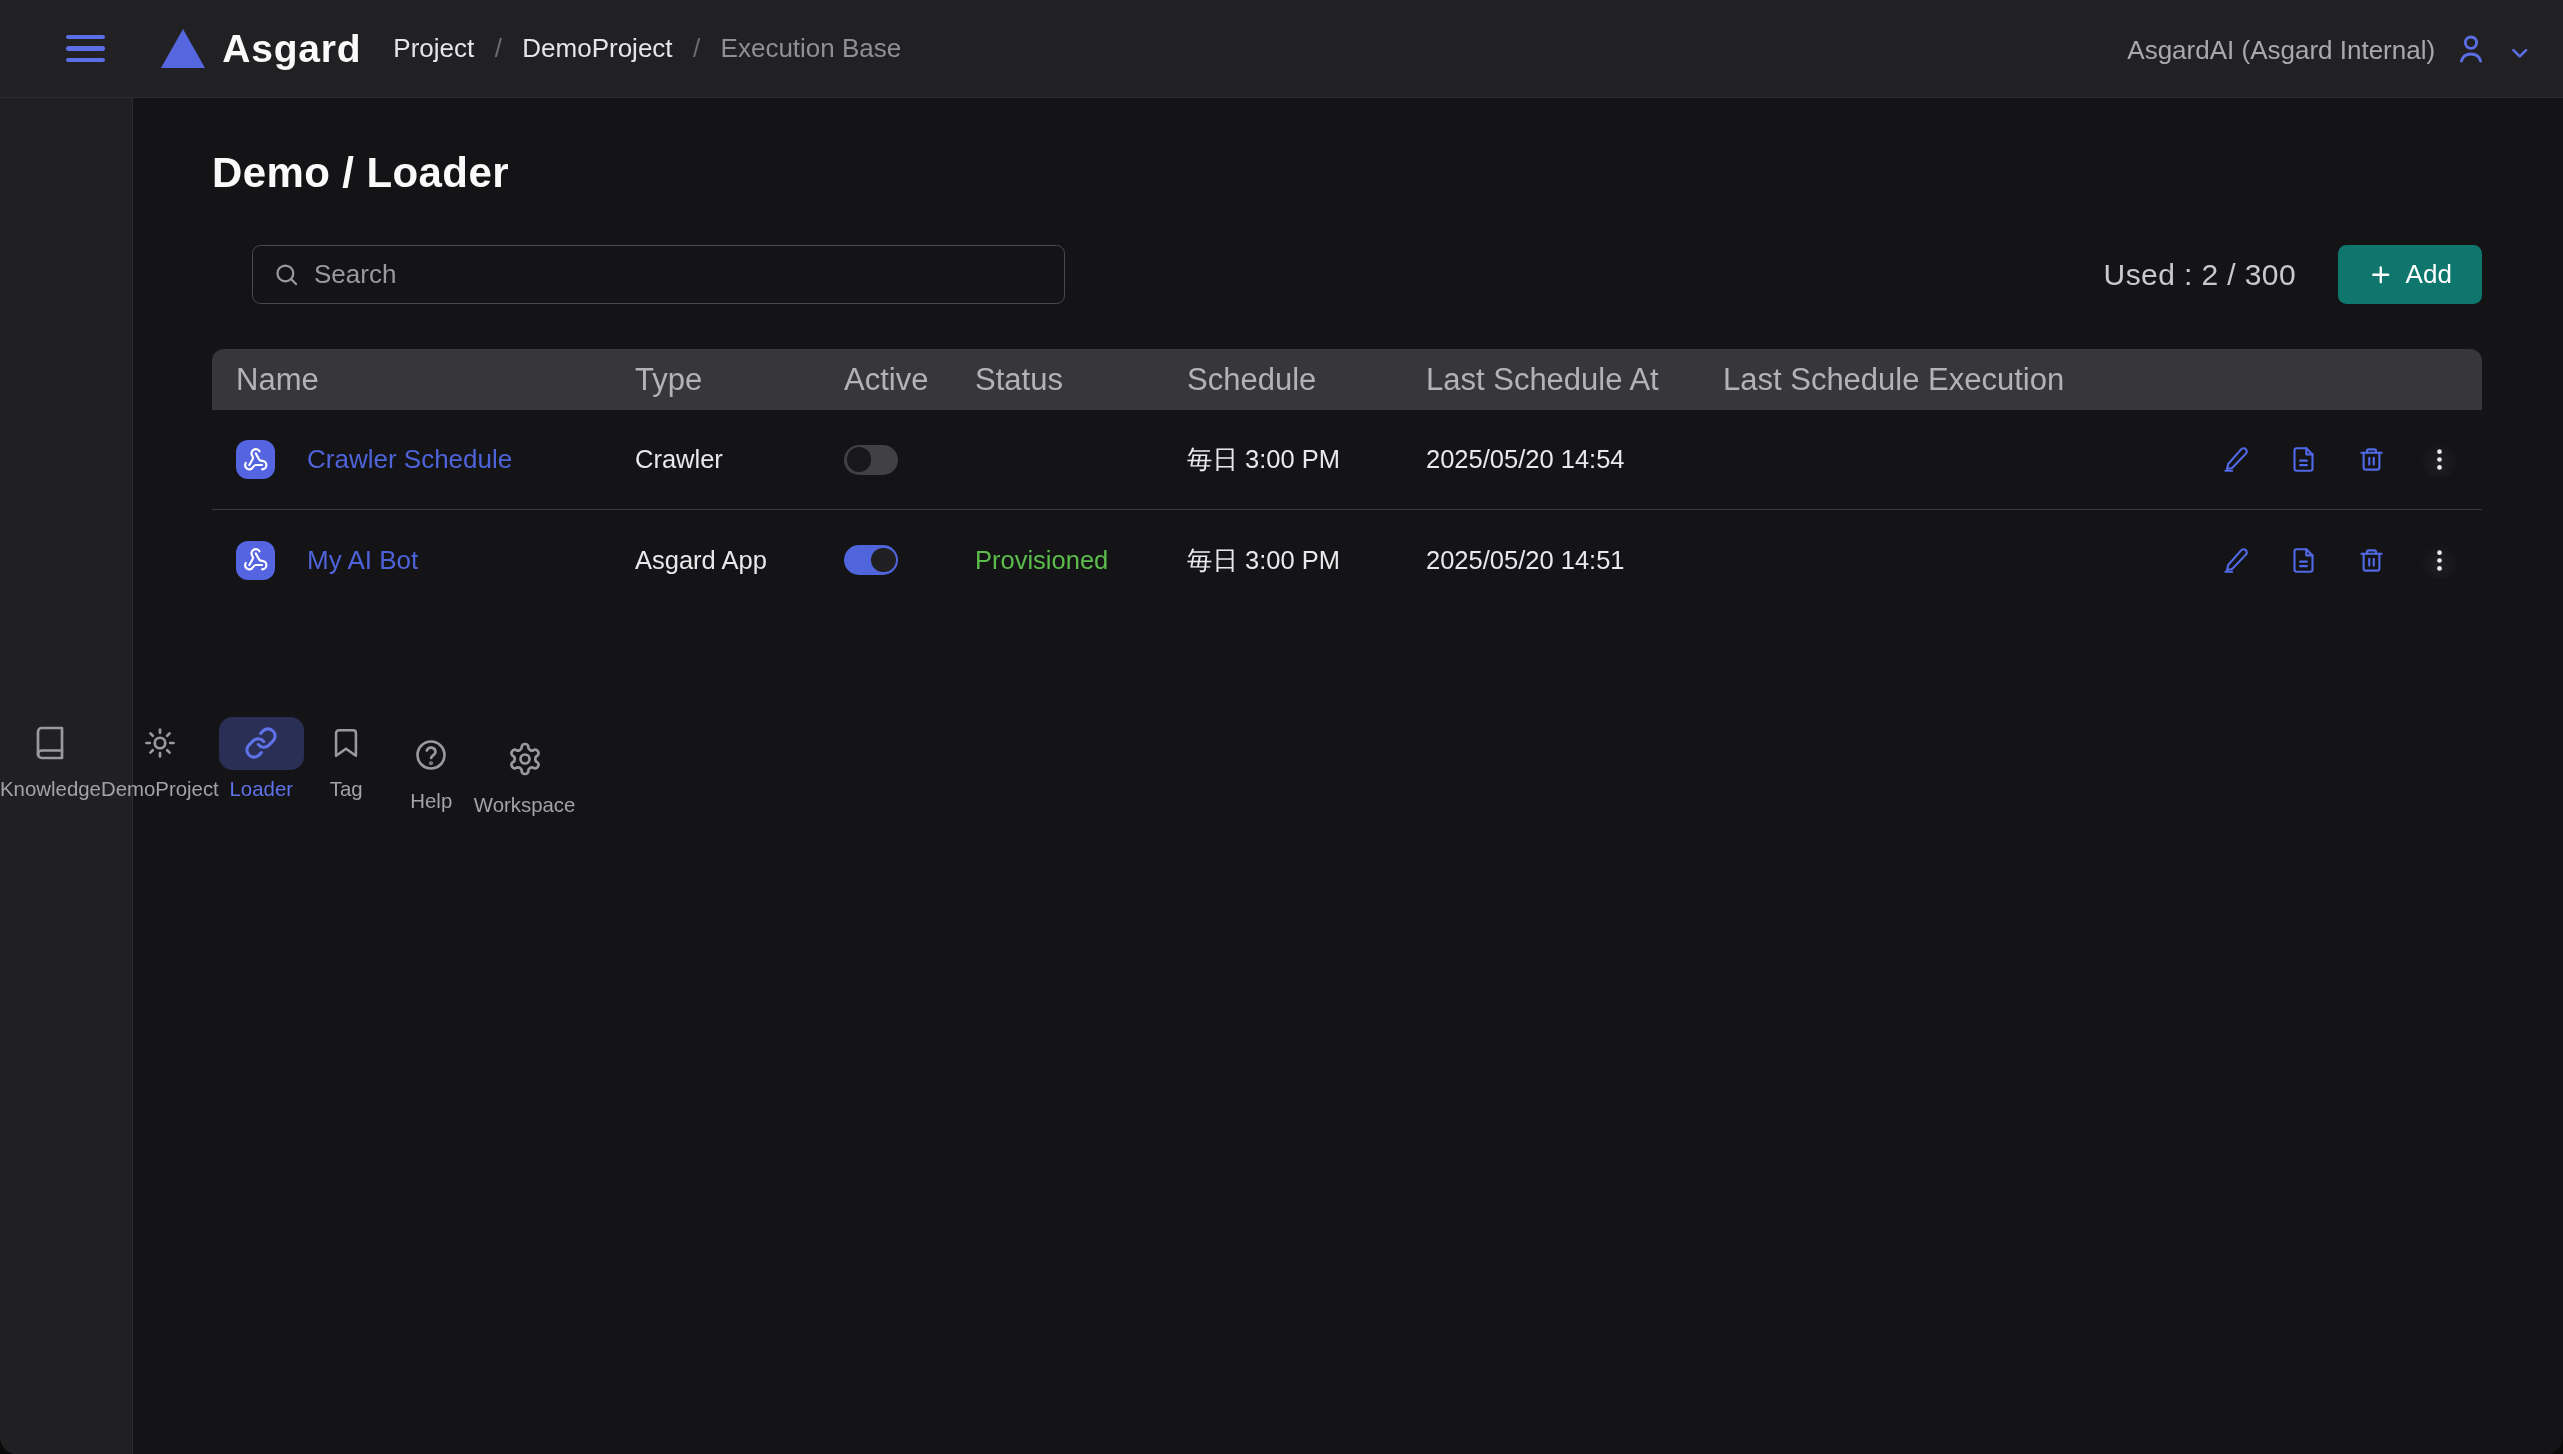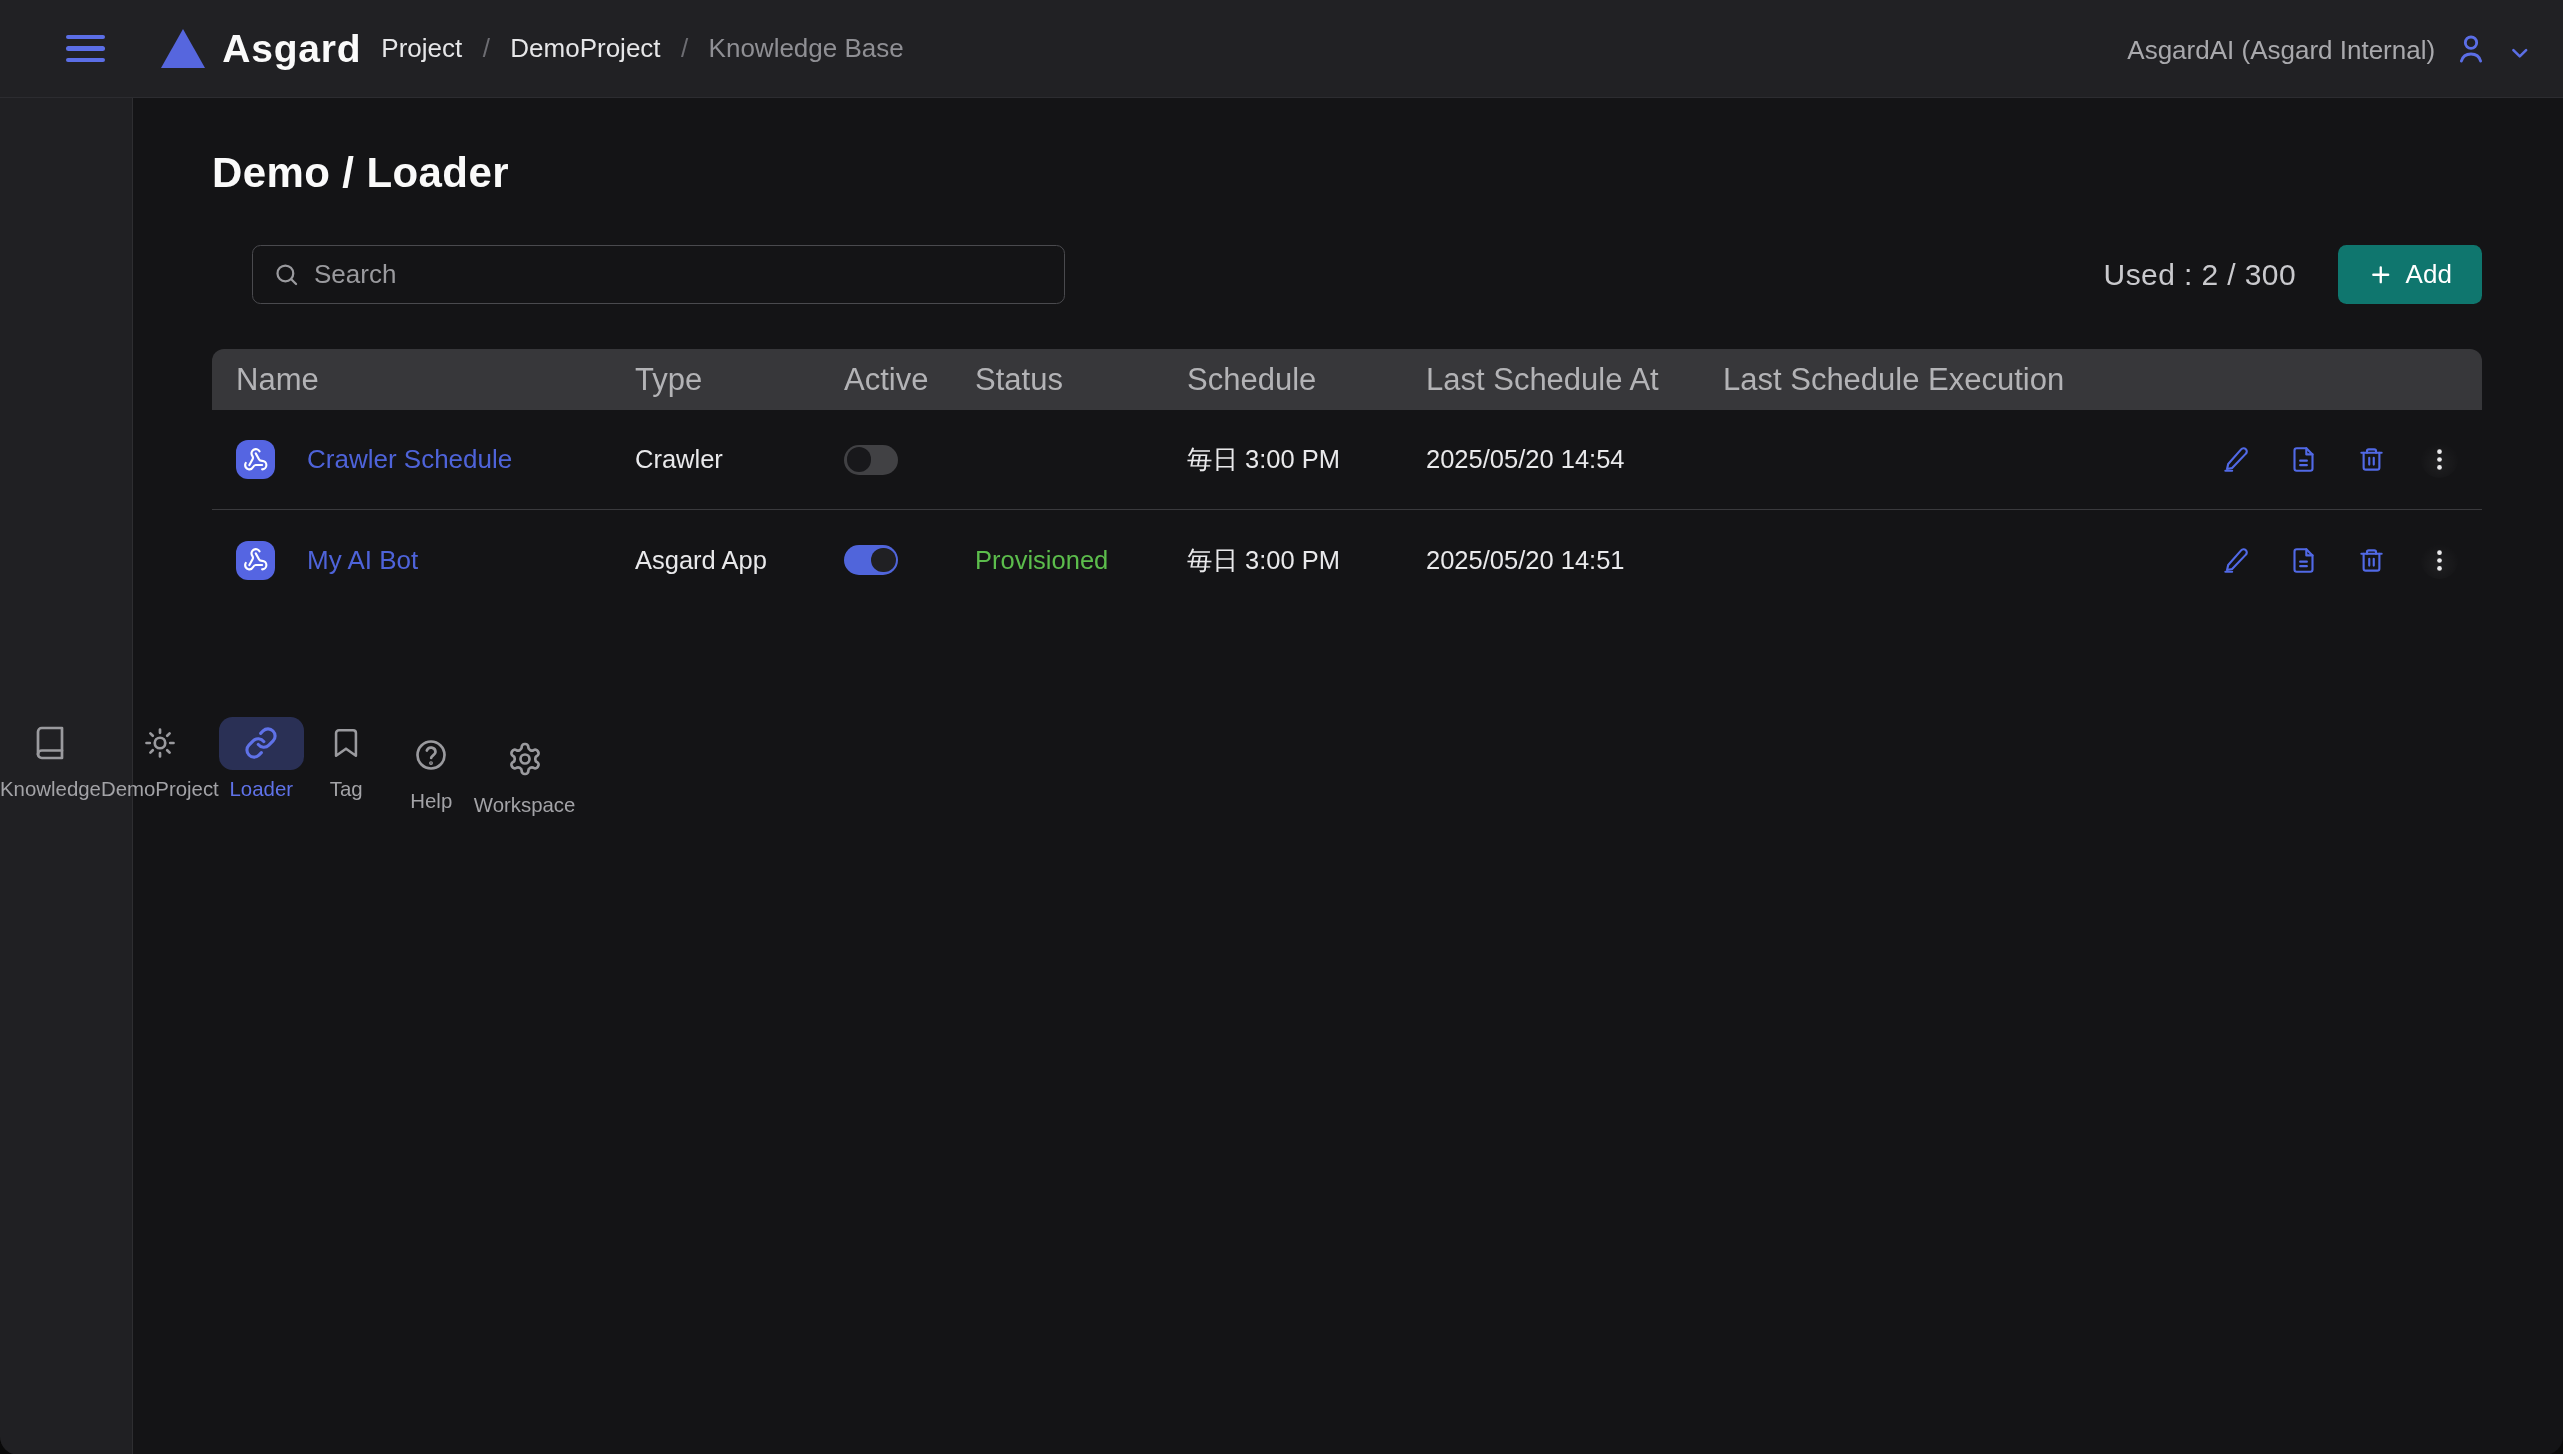--- a/index.html
+++ b/index.html
@@ -7,21 +7,21 @@
   body { font-family:"Liberation Sans","DejaVu Sans",sans-serif; color:#e8e8e8; overflow:hidden; }
   .app { width:2563px; height:1455px; display:flex; flex-direction:column; background:#141416; border-radius:0 0 18.7px 18.7px; overflow:hidden; }
 
   
   .navbar { height:98px; background:#212124; display:flex; align-items:center; padding:0 31px 0 61px; flex:0 0 auto; border-bottom:0.8px solid #2c2c30; }
   .menu-btn { display:flex; flex-direction:column; gap:7.6px; background:none; border:none; cursor:pointer; padding:5.1px; }
   .menu-btn span { display:block; width:39px; height:4.2px; border-radius:2.5px; background:#5B6EE6; }
   .brand { display:flex; align-items:center; gap:17px; margin-left:51px; }
   .brand-tri { width:0; height:0; border-left:22px solid transparent; border-right:22px solid transparent; border-bottom:39px solid #5666DE; }
   .brand-name { font-size:39px; font-weight:bold; letter-spacing:0.8px; color:#fafafa; }
-  .breadcrumb { display:flex; gap:20.4px; margin-left:20px; font-size:26px; }
+  .breadcrumb { display:flex; gap:20.4px; margin-left:32px; font-size:26px; }
   .crumb { color:#e6e6e8; }
   .crumb.muted { color:#8f8f94; }
   .crumb-sep { color:#6d6d72; font-size:26px; }
   .nav-spacer { flex:1; }
   .account { display:flex; align-items:flex-end; gap:18.7px; }
   .account-name { font-size:26px; color:#a9a9ad; }
   .icon { display:inline-flex; align-items:center; justify-content:center; }
   .icon svg { display:block; }
 
   
@@ -82,21 +82,21 @@
     </button>
     <div class="brand">
       <div class="brand-tri"></div>
       <span class="brand-name">Asgard</span>
     </div>
     <nav class="breadcrumb">
       <span class="crumb">Project</span>
       <span class="crumb-sep">/</span>
       <span class="crumb">DemoProject</span>
       <span class="crumb-sep">/</span>
-      <span class="crumb muted">Knowledge Base</span>
+      <span class="crumb muted">Execution Base</span>
     </nav>
     <div class="nav-spacer"></div>
     <div class="account">
       <span class="account-name">AsgardAI (Asgard Internal)</span>
       <span class="icon" style="color:#5B6EE6">
         <svg width="34" height="34" viewBox="0 0 24 24" fill="none" stroke="currentColor" stroke-width="2" stroke-linecap="round" stroke-linejoin="round">
             <circle cx="12" cy="7.5" r="4"></circle>
             <path d="M5.2 20.5c.9-3.2 3.5-5 6.8-5s5.9 1.8 6.8 5"></path>
           </svg>
       </span>

